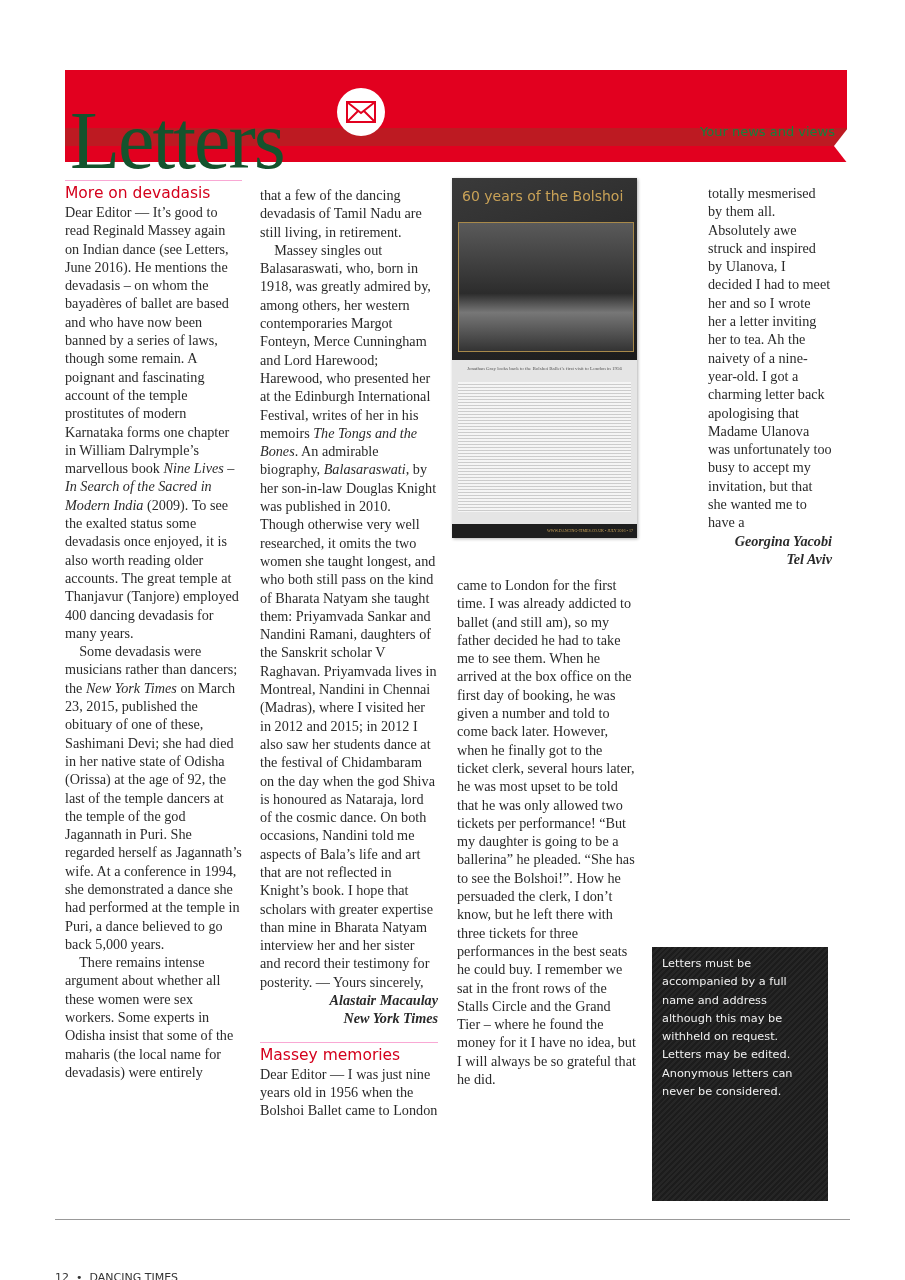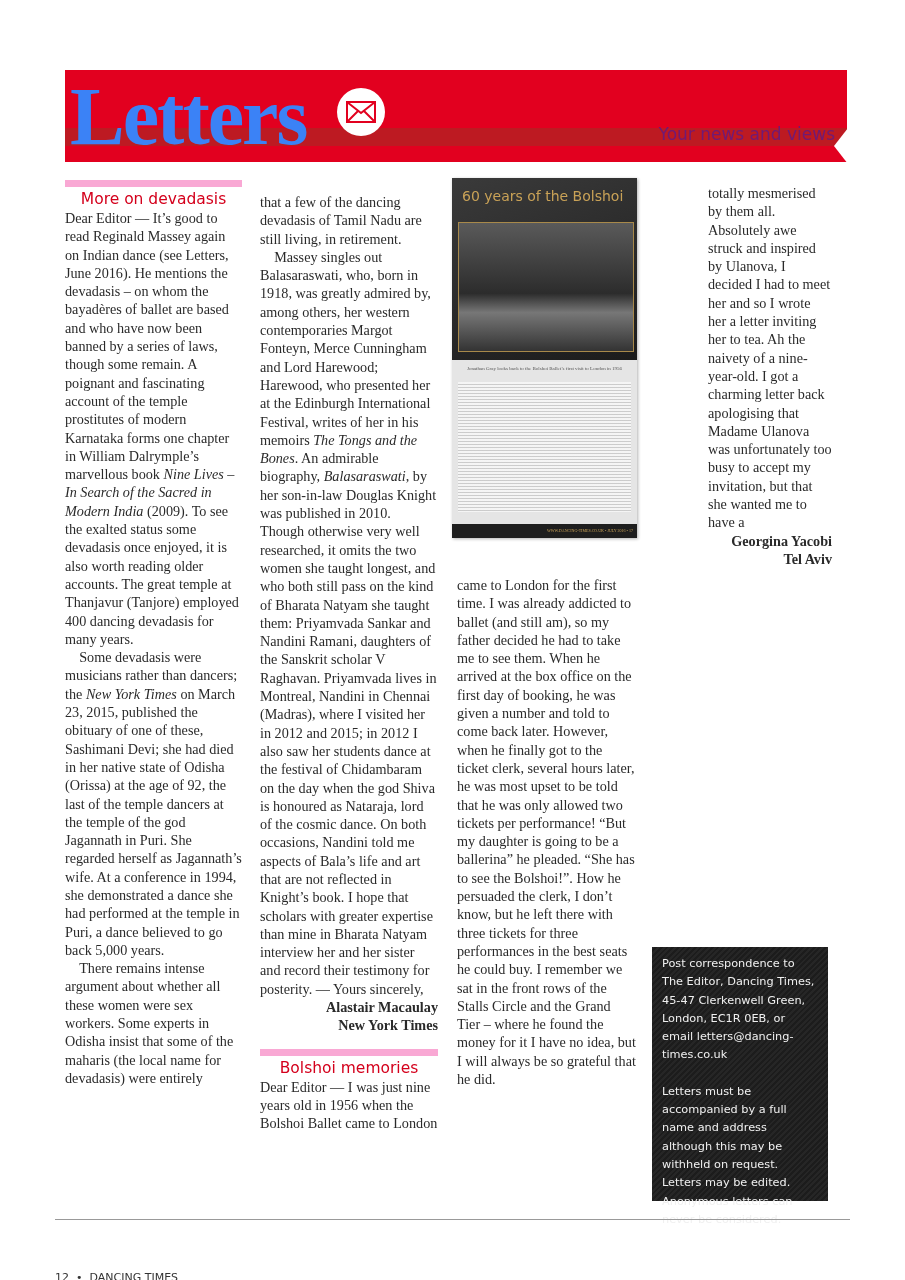--- a/index.html
+++ b/index.html
@@ -1,27 +1,27 @@
 <!DOCTYPE html>
 <html><head>
 <meta charset="utf-8">
 <style>
   html,body{margin:0;padding:0;background:#fff;}
   body{width:905px;height:1280px;position:relative;overflow:hidden;font-family:"Liberation Serif","DejaVu Serif",serif;color:#2a2a2a;}
   .banner{position:absolute;left:65px;top:70px;width:782px;height:92px;background:#e2001f;}
   .banner .stripe{position:absolute;left:0;right:0;top:58px;height:18px;background:#bd1a22;}
   .banner .notch{position:absolute;right:-1px;top:58px;width:0;height:0;border-top:18px solid transparent;border-bottom:18px solid transparent;border-right:14px solid #fff;}
-  .title{position:absolute;left:70px;top:76px;font-family:"Liberation Serif","DejaVu Serif",serif;font-weight:bold;font-size:82px;line-height:82px;color:#3b82f6;letter-spacing:-2px;}
+  .title{position:absolute;left:70px;top:100px;font-family:"Liberation Serif","DejaVu Serif",serif;font-weight:normal;font-size:82px;line-height:82px;color:#14532d;letter-spacing:-2px;}
   .mail{position:absolute;left:337px;top:88px;width:48px;height:48px;border-radius:50%;background:#fff;display:flex;align-items:center;justify-content:center;}
-  .tagline{position:absolute;right:70px;top:124px;font-family:"DejaVu Sans","Liberation Sans",sans-serif;font-size:17px;color:#701a75;}
+  .tagline{position:absolute;right:70px;top:124px;font-family:"DejaVu Sans","Liberation Sans",sans-serif;font-size:13px;color:#15803d;}
   .col{position:absolute;font-size:14.2px;line-height:18.3px;}
   .col p{margin:0;}
   .col p.ind{text-indent:1em;}
-  .head{font-family:"DejaVu Sans","Liberation Sans",sans-serif;color:#d4001c;font-size:15.5px;line-height:20px;border-top:7px solid #f9a8d4;padding-top:2px;text-align:center;}
-  .sig{text-align:right;font-weight:bold;}
+  .head{font-family:"DejaVu Sans","Liberation Sans",sans-serif;color:#d4001c;font-size:15.5px;line-height:20px;border-top:1px solid #f9a8d4;padding-top:2px;}
+  .sig{text-align:right;font-style:italic;font-weight:bold;}
   .photo{position:absolute;left:452px;top:178px;width:185px;height:360px;background:#e5e5e5;box-shadow:1px 1px 3px rgba(0,0,0,.3);}
   .photo .top{position:absolute;left:0;top:0;width:100%;height:182px;background:linear-gradient(160deg,#3a3a3a,#1c1c1c);}
   .photo .ptitle{position:absolute;left:10px;top:10px;font-family:"DejaVu Sans",sans-serif;font-size:14px;color:#c9a257;}
   .photo .stage{position:absolute;left:6px;top:44px;width:174px;height:128px;background:linear-gradient(#5a5a5a,#2c2c2c 55%,#777 70%,#333);border:1px solid #a8894a;}
   .photo .standfirst{position:absolute;left:0;width:100%;top:188px;text-align:center;font-size:5px;color:#555;}
   .photo .txt{position:absolute;left:6px;top:204px;width:173px;height:130px;background:repeating-linear-gradient(#fff 0 2px,#bbb 2px 3px);opacity:.6;}
   .photo .foot{position:absolute;left:0;bottom:0;width:100%;height:14px;background:#1e1e1e;color:#c9a257;font-size:4px;text-align:right;padding-right:4px;box-sizing:border-box;line-height:14px;}
   .box{position:absolute;left:652px;top:947px;width:176px;height:254px;background:repeating-linear-gradient(135deg,#262626 0 2px,#1c1c1c 2px 4px);color:#f0f0f0;font-family:"DejaVu Sans","Liberation Sans",sans-serif;font-size:11.3px;line-height:18.3px;padding:8px 10px;box-sizing:border-box;}
   .box p{margin:0 0 18px 0;}
   .footer-rule{position:absolute;left:55px;right:55px;top:1219px;border-top:1px solid #999;}
@@ -43,27 +43,27 @@
 </div>
 <div class="tagline">Your news and views</div>
 
 <div class="col" style="left:65px;top:180px;width:177px;">
   <div class="head">More on devadasis</div>
   <p><span>Dear Editor — It’s good to read Reginald Massey again on Indian dance (see Letters, June 2016). He mentions the devadasis – on whom the bayadères of ballet are based and who have now been banned by a series of laws, though some remain. A poignant and fascinating account of the temple prostitutes of modern Karnataka forms one chapter in William Dalrymple’s marvellous book </span><i>Nine Lives – In Search of the Sacred in Modern India</i><span> (2009). To see the exalted status some devadasis once enjoyed, it is also worth reading older accounts. The great temple at Thanjavur (Tanjore) employed 400 dancing devadasis for many years.</span></p>
   <p class="ind"><span>Some devadasis were musicians rather than dancers; the </span><i>New York Times</i><span> on March 23, 2015, published the obituary of one of these, Sashimani Devi; she had died in her native state of Odisha (Orissa) at the age of 92, the last of the temple dancers at the temple of the god Jagannath in Puri. She regarded herself as Jagannath’s wife. At a conference in 1994, she demonstrated a dance she had performed at the temple in Puri, a dance believed to go back 5,000 years.</span></p>
   <p class="ind" style="height:128px;overflow:hidden;">There remains intense argument about whether all these women were sex workers. Some experts in Odisha insist that some of the maharis (the local name for devadasis) were entirely chaste; others that they were not sold but were expected to have sex with the king and priests. In 2015 I heard that a few of the dancing devadasis of Tamil Nadu are still living, in retirement.</p>
 </div>
 
-<div class="col" style="left:260px;top:193px;width:178px;">
+<div class="col" style="left:260px;top:186px;width:178px;">
   <p>that a few of the dancing devadasis of Tamil Nadu are still living, in retirement.</p>
   <p class="ind"><span>Massey singles out Balasaraswati, who, born in 1918, was greatly admired by, among others, her western contemporaries Margot Fonteyn, Merce Cunningham and Lord Harewood; Harewood, who presented her at the Edinburgh International Festival, writes of her in his memoirs </span><i>The Tongs and the Bones</i><span>. An admirable biography, </span><i>Balasaraswati</i><span>, by her son-in-law Douglas Knight was published in 2010. Though otherwise very well researched, it omits the two women she taught longest, and who both still pass on the kind of Bharata Natyam she taught them: Priyamvada Sankar and Nandini Ramani, daughters of the Sanskrit scholar V Raghavan. Priyamvada lives in Montreal, Nandini in Chennai (Madras), where I visited her in 2012 and 2015; in 2012 I also saw her students dance at the festival of Chidambaram on the day when the god Shiva is honoured as Nataraja, lord of the cosmic dance. On both occasions, Nandini told me aspects of Bala’s life and art that are not reflected in Knight’s book. I hope that scholars with greater expertise than mine in Bharata Natyam interview her and her sister and record their testimony for posterity. — Yours sincerely,</span></p>
   <div class="sig">Alastair Macaulay</div>
   <div class="sig">New York Times</div>
   <div style="height:14px"></div>
-  <div class="head">Bolshoi memories</div>
+  <div class="head">Massey memories</div>
   <p style="height:55px;overflow:hidden;">Dear Editor — I was just nine years old in 1956 when the Bolshoi Ballet came to London for the first time. I was already addicted to ballet (and still am), so my father decided he had to take me to see them. When he arrived at the box office on the first day of booking, he was given a number and told to come back later. However, when he finally got to the ticket clerk, several hours later, he was most upset to be told that he was only allowed two tickets per performance! “But my daughter is going to be a ballerina” he pleaded. “She has to see the Bolshoi!”. How he persuaded the clerk, I don’t know, but he left there with three tickets for three performances in the best seats he could buy. I remember we sat in the front rows of the Stalls Circle and the Grand Tier – where he found the money for it I have no idea, but I will always be so grateful that he did.</p>
 </div>
 
 <div class="photo">
   <div class="top">
     <div class="ptitle">60 years of the Bolshoi</div>
     <div class="stage"></div>
   </div>
   <div class="standfirst">Jonathan Gray looks back to the Bolshoi Ballet’s first visit to London in 1956</div>
   <div class="txt"></div>
@@ -74,21 +74,20 @@
   <p>came to London for the first time. I was already addicted to ballet (and still am), so my father decided he had to take me to see them. When he arrived at the box office on the first day of booking, he was given a number and told to come back later. However, when he finally got to the ticket clerk, several hours later, he was most upset to be told that he was only allowed two tickets per performance! “But my daughter is going to be a ballerina” he pleaded. “She has to see the Bolshoi!”. How he persuaded the clerk, I don’t know, but he left there with three tickets for three performances in the best seats he could buy. I remember we sat in the front rows of the Stalls Circle and the Grand Tier – where he found the money for it I have no idea, but I will always be so grateful that he did.</p>
 </div>
 
 <div class="col" style="left:652px;top:184px;width:180px;">
   <p style="padding-left:56px;">totally mesmerised by them all. Absolutely awe struck and inspired by Ulanova, I decided I had to meet her and so I wrote her a letter inviting her to tea. Ah the naivety of a nine-year-old. I got a charming letter back apologising that Madame Ulanova was unfortunately too busy to accept my invitation, but that she wanted me to have a</p>
   <div class="sig">Georgina Yacobi</div>
   <div class="sig">Tel Aviv</div>
 </div>
 
 <div class="box">
-  <p>Post correspondence to The Editor, Dancing Times, 45-47 Clerkenwell Green, London, EC1R 0EB, or email letters@dancing-times.co.uk</p>
   <p>Letters must be accompanied by a full name and address although this may be withheld on request. Letters may be edited. Anonymous letters can never be considered.</p>
 </div>
 
 <div class="footer-rule"></div>
 <div class="footer">
   <span>12</span>
   &nbsp;<span>•</span>&nbsp;
   <span>DANCING TIMES</span>
 </div>
 

